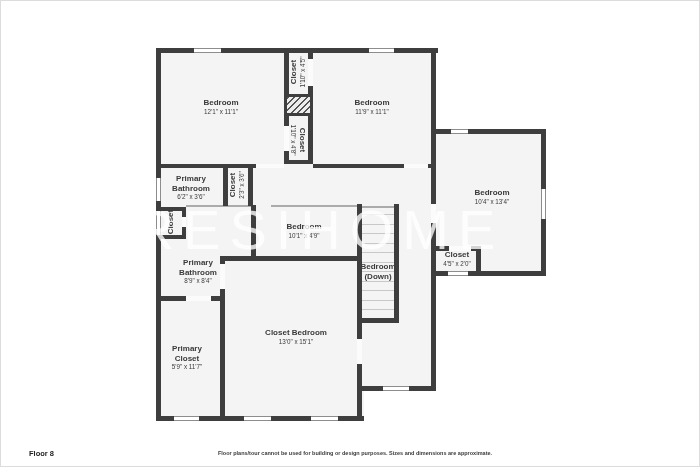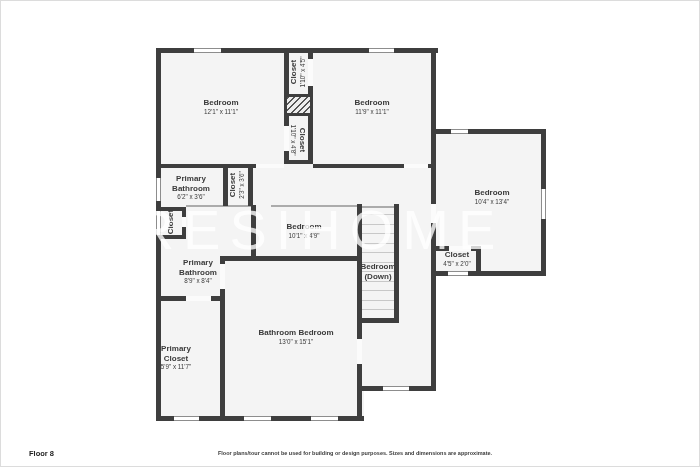--- a/index.html
+++ b/index.html
@@ -98,27 +98,27 @@
 
     <div class="lbl wrap-narrow" style="left:377px;top:271px">
       <div class="rname">Bedroom (Down)</div>
     </div>
 
     <div class="lbl" style="left:456px;top:258px">
       <div class="rname">Closet</div>
       <div class="rdims">4'5" x 2'0"</div>
     </div>
 
-    <div class="lbl wrap" style="left:175px;top:357px">
+    <div class="lbl wrap" style="left:186px;top:357px">
       <div class="rname">Primary Closet</div>
       <div class="rdims">5'9" x 11'7"</div>
     </div>
 
     <div class="lbl" style="left:295px;top:336px">
-      <div class="rname">Bathroom Bedroom</div>
+      <div class="rname">Closet Bedroom</div>
       <div class="rdims">13'0" x 15'1"</div>
     </div>
 
     <div class="wm-brand">RESIHOME</div>
   <div class="floor" style="left: 155px; top: 47px; width: 280px; height: 343px;"></div>
       <div class="floor" style="left: 155px; top: 390px; width: 208px; height: 30px;"></div>
       <div class="floor" style="left: 435px; top: 128px; width: 110px; height: 147px;"></div>
       <div class="wall" style="left: 155px; top: 47px; width: 282px; height: 5px;"></div>
       <div class="wall" style="left: 155px; top: 47px; width: 5px; height: 373px;"></div>
       <div class="wall" style="left: 155px; top: 415px; width: 208px; height: 5px;"></div>

